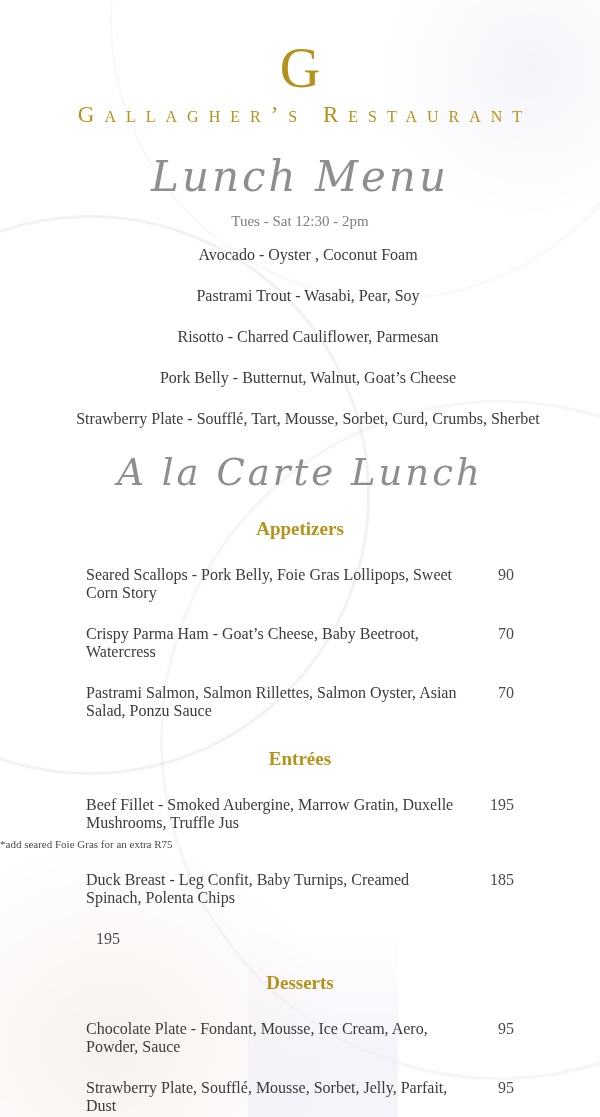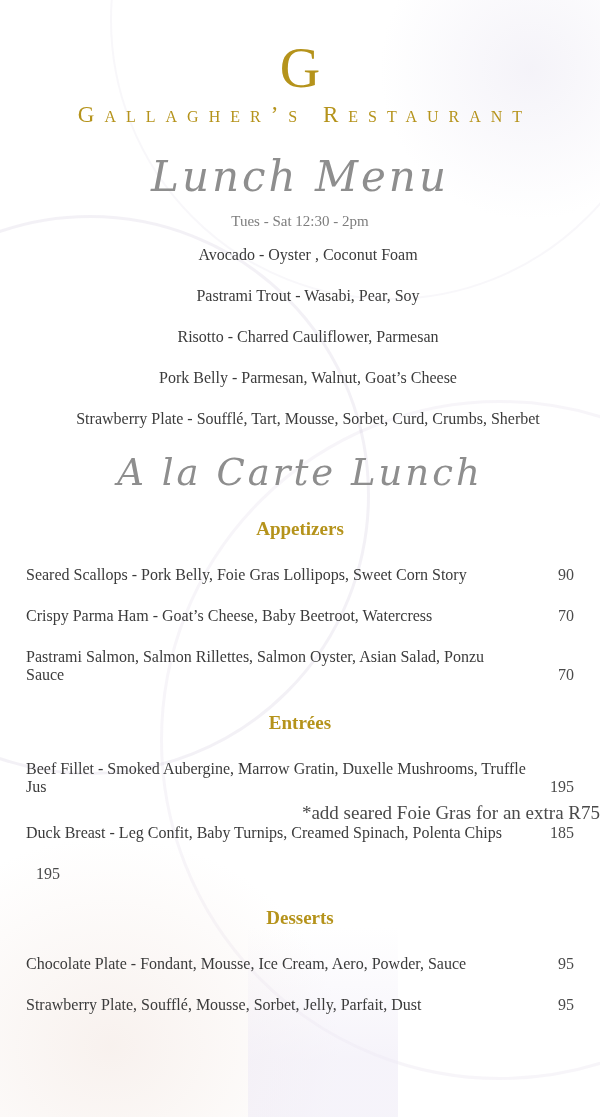--- a/index.html
+++ b/index.html
@@ -51,26 +51,26 @@
 
   .script-subtitle{
     margin-top:6px;font-size:37px;color:var(--script-gray);
     font-family:"DejaVu Serif","Liberation Serif",serif;font-style:italic;letter-spacing:3px;font-weight:normal;
   }
 
   .section-title{margin-top:24px;font-size:19px;font-weight:600;color:var(--accent-gold);}
   .section-title.entrees{margin-top:28px;}
   .rows{margin-top:26px;}
   .menu-row{
-    display:flex;justify-content:space-between;align-items:flex-end;
-    padding:0 26px;margin-bottom:23px;font-size:16px;text-align:left;
+    display:flex;justify-content:space-between;align-items:flex-start;
+    padding:0 86px;margin-bottom:23px;font-size:16px;text-align:left;
   }
   .menu-row .desc{flex:1;padding-right:14px;}
   .menu-row .price{width:34px;text-align:right;color:#4a4a4a;}
-  .item-note{font-size:19px;color:#4a4a4a;text-align:right;margin-top:-17px;}
+  .item-note{font-size:11px;color:#4a4a4a;text-align:left;margin-top:-17px;margin-bottom:21px;}
 </style>
 </head>
 <body>
 
 <div class="watermark">
   <div class="wm-circle wm-c1"></div>
   <div class="wm-circle wm-c2"></div>
   <div class="wm-circle wm-c3"></div>
   <div class="wm-blush"></div>
   <div class="wm-stem"></div>
@@ -81,21 +81,21 @@
 
   <div class="monogram">G</div>
   <div class="restaurant-name">Gallagher’s Restaurant</div>
   <div class="menu-title">Lunch Menu</div>
   <div class="hours">Tues - Sat 12:30 - 2pm</div>
 
   <div class="tapas-list">
     <div class="tapas-item">Avocado - Oyster , Coconut Foam</div>
     <div class="tapas-item">Pastrami Trout - Wasabi, Pear, Soy</div>
     <div class="tapas-item">Risotto - Charred Cauliflower, Parmesan</div>
-    <div class="tapas-item">Pork Belly - Parmesan, Walnut, Goat’s Cheese</div>
+    <div class="tapas-item">Pork Belly - Butternut, Walnut, Goat’s Cheese</div>
     <div class="tapas-item">Strawberry Plate - Soufflé, Tart, Mousse, Sorbet, Curd, Crumbs, Sherbet</div>
   </div>
 
   <div class="script-subtitle">A la Carte Lunch</div>
 
   <div class="section-title">Appetizers</div>
   <div class="rows">
     <div class="menu-row">
       <span class="desc">Seared Scallops - Pork Belly, Foie Gras Lollipops, Sweet Corn Story</span>
       <span class="price">90</span>

